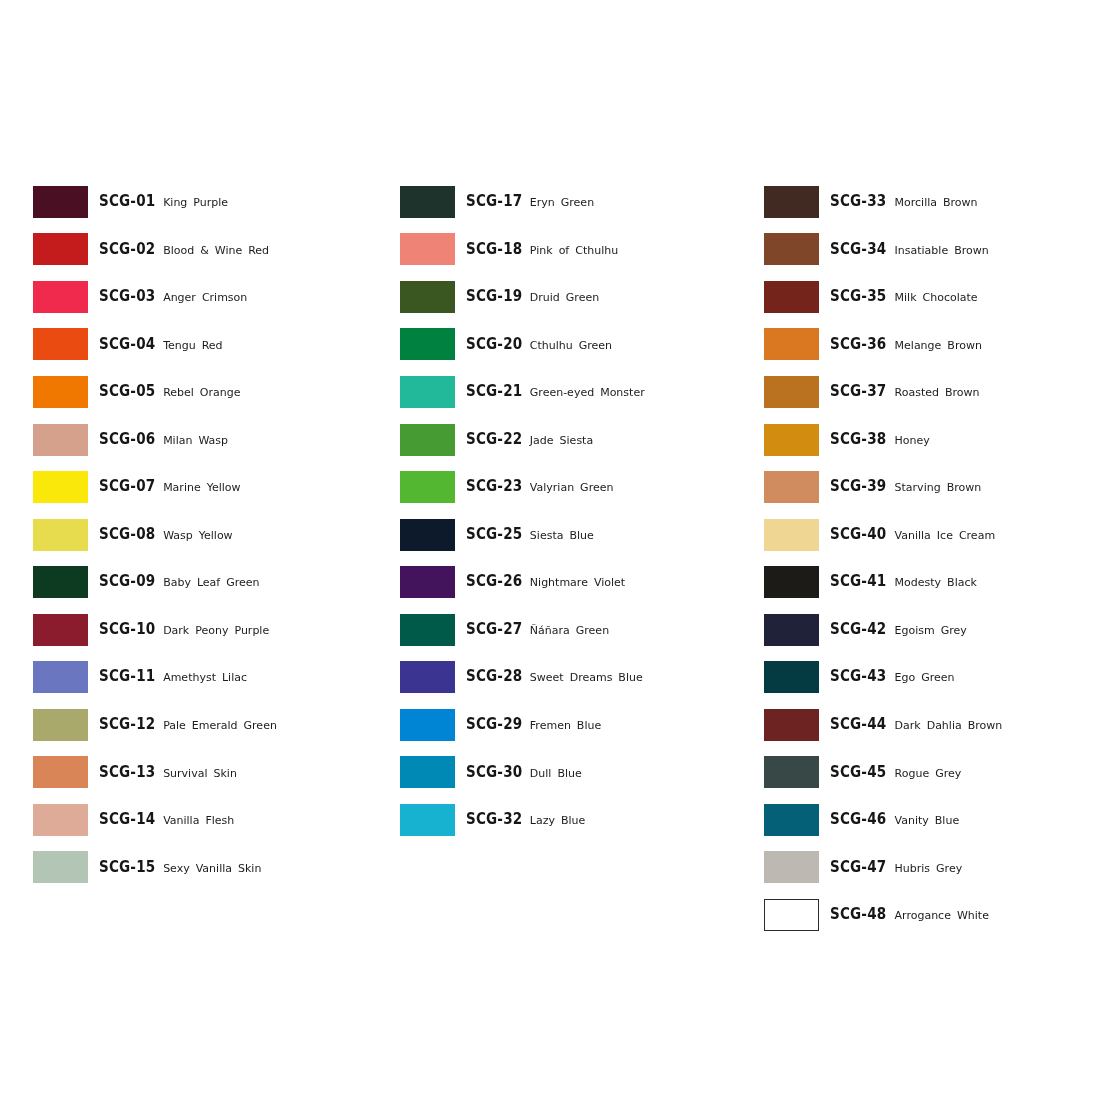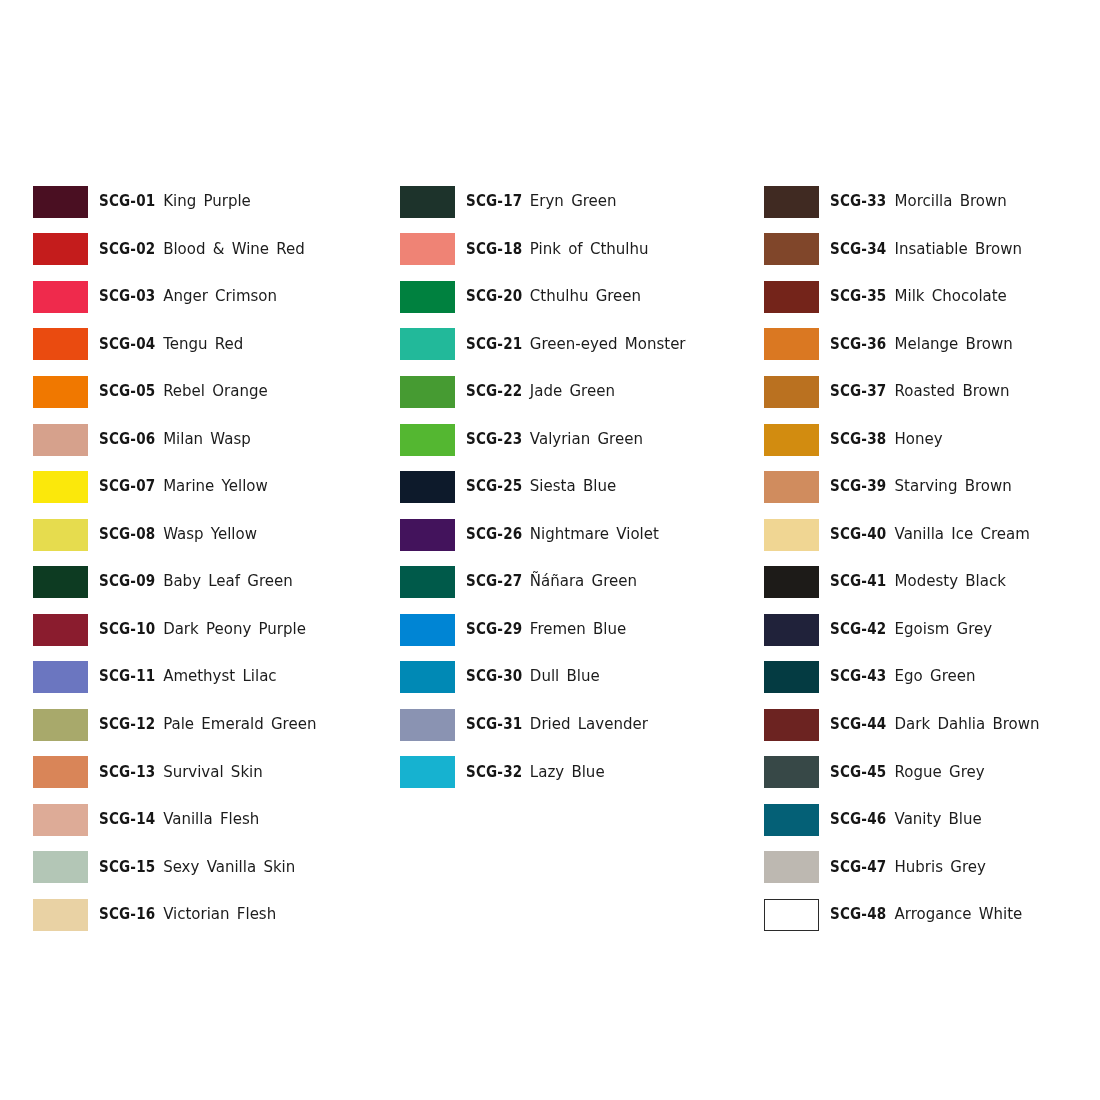--- a/index.html
+++ b/index.html
@@ -73,21 +73,21 @@
     letter-spacing: 0.2px;
     color: #161616;
     font-stretch: condensed;
     transform: scaleX(0.97);
     transform-origin: left center;
   }
 
   .swatch-name {
     font-family: "DejaVu Sans", "Liberation Sans", sans-serif;
     font-weight: 400;
-    font-size: 15px;
+    font-size: 11px;
     color: #1c1c1c;
     margin-left: 6px;
     word-spacing: 2.5px;
   }
 </style>
 </head>
 <body>
 
 <div id="chart">
   <div class="columns">
@@ -190,62 +190,62 @@
             <span class="swatch-name">Vanilla Flesh</span>
           </div>
         </div>
         <div class="swatch-row">
           <div class="swatch-chip" style="background-color: rgb(179, 198, 182);"></div>
           <div class="swatch-label">
             <span class="swatch-code">SCG-15</span>
             <span class="swatch-name">Sexy Vanilla Skin</span>
           </div>
         </div>
-        <div class="swatch-row">
-          <div class="swatch-chip" style="background-color: rgb(233, 210, 164);"></div>
-          <div class="swatch-label">
-            <span class="swatch-code">SCG-16</span>
-            <span class="swatch-name">Victorian Flesh</span>
-          </div>
-        </div>
       </div>
     <div class="swatch-column col-2">
         <div class="swatch-row">
           <div class="swatch-chip" style="background-color: rgb(29, 51, 43);"></div>
           <div class="swatch-label">
             <span class="swatch-code">SCG-17</span>
             <span class="swatch-name">Eryn Green</span>
           </div>
         </div>
         <div class="swatch-row">
           <div class="swatch-chip" style="background-color: rgb(239, 131, 117);"></div>
           <div class="swatch-label">
             <span class="swatch-code">SCG-18</span>
             <span class="swatch-name">Pink of Cthulhu</span>
           </div>
         </div>
         <div class="swatch-row">
+          <div class="swatch-chip" style="background-color: rgb(58, 87, 33);"></div>
+          <div class="swatch-label">
+            <span class="swatch-code">SCG-19</span>
+            <span class="swatch-name">Druid Green</span>
+          </div>
+        </div>
+        <div class="swatch-row">
           <div class="swatch-chip" style="background-color: rgb(0, 129, 63);"></div>
           <div class="swatch-label">
             <span class="swatch-code">SCG-20</span>
             <span class="swatch-name">Cthulhu Green</span>
           </div>
         </div>
         <div class="swatch-row">
           <div class="swatch-chip" style="background-color: rgb(34, 185, 154);"></div>
           <div class="swatch-label">
             <span class="swatch-code">SCG-21</span>
             <span class="swatch-name">Green-eyed Monster</span>
           </div>
         </div>
         <div class="swatch-row">
           <div class="swatch-chip" style="background-color: rgb(70, 155, 50);"></div>
           <div class="swatch-label">
             <span class="swatch-code">SCG-22</span>
-            <span class="swatch-name">Jade Green</span>
+            <span class="swatch-name">Jade Siesta</span>
           </div>
         </div>
         <div class="swatch-row">
           <div class="swatch-chip" style="background-color: rgb(84, 183, 49);"></div>
           <div class="swatch-label">
             <span class="swatch-code">SCG-23</span>
             <span class="swatch-name">Valyrian Green</span>
           </div>
         </div>
         <div class="swatch-row">
@@ -263,38 +263,38 @@
           </div>
         </div>
         <div class="swatch-row">
           <div class="swatch-chip" style="background-color: rgb(0, 90, 74);"></div>
           <div class="swatch-label">
             <span class="swatch-code">SCG-27</span>
             <span class="swatch-name">Ñáñara Green</span>
           </div>
         </div>
         <div class="swatch-row">
+          <div class="swatch-chip" style="background-color: rgb(59, 52, 145);"></div>
+          <div class="swatch-label">
+            <span class="swatch-code">SCG-28</span>
+            <span class="swatch-name">Sweet Dreams Blue</span>
+          </div>
+        </div>
+        <div class="swatch-row">
           <div class="swatch-chip" style="background-color: rgb(0, 133, 212);"></div>
           <div class="swatch-label">
             <span class="swatch-code">SCG-29</span>
             <span class="swatch-name">Fremen Blue</span>
           </div>
         </div>
         <div class="swatch-row">
           <div class="swatch-chip" style="background-color: rgb(0, 137, 181);"></div>
           <div class="swatch-label">
             <span class="swatch-code">SCG-30</span>
             <span class="swatch-name">Dull Blue</span>
-          </div>
-        </div>
-        <div class="swatch-row">
-          <div class="swatch-chip" style="background-color: rgb(138, 147, 178);"></div>
-          <div class="swatch-label">
-            <span class="swatch-code">SCG-31</span>
-            <span class="swatch-name">Dried Lavender</span>
           </div>
         </div>
         <div class="swatch-row">
           <div class="swatch-chip" style="background-color: rgb(22, 178, 208);"></div>
           <div class="swatch-label">
             <span class="swatch-code">SCG-32</span>
             <span class="swatch-name">Lazy Blue</span>
           </div>
         </div>
       </div>

